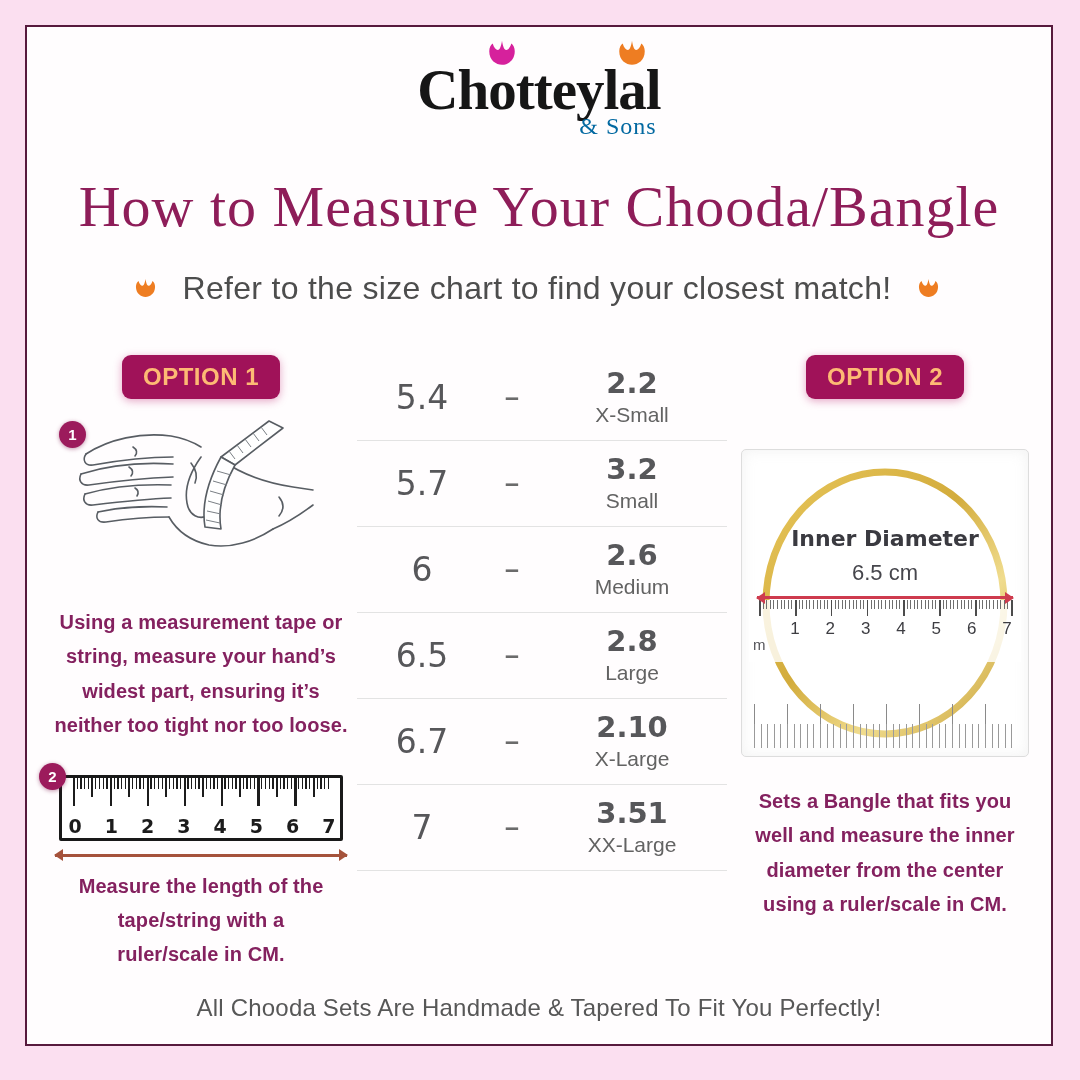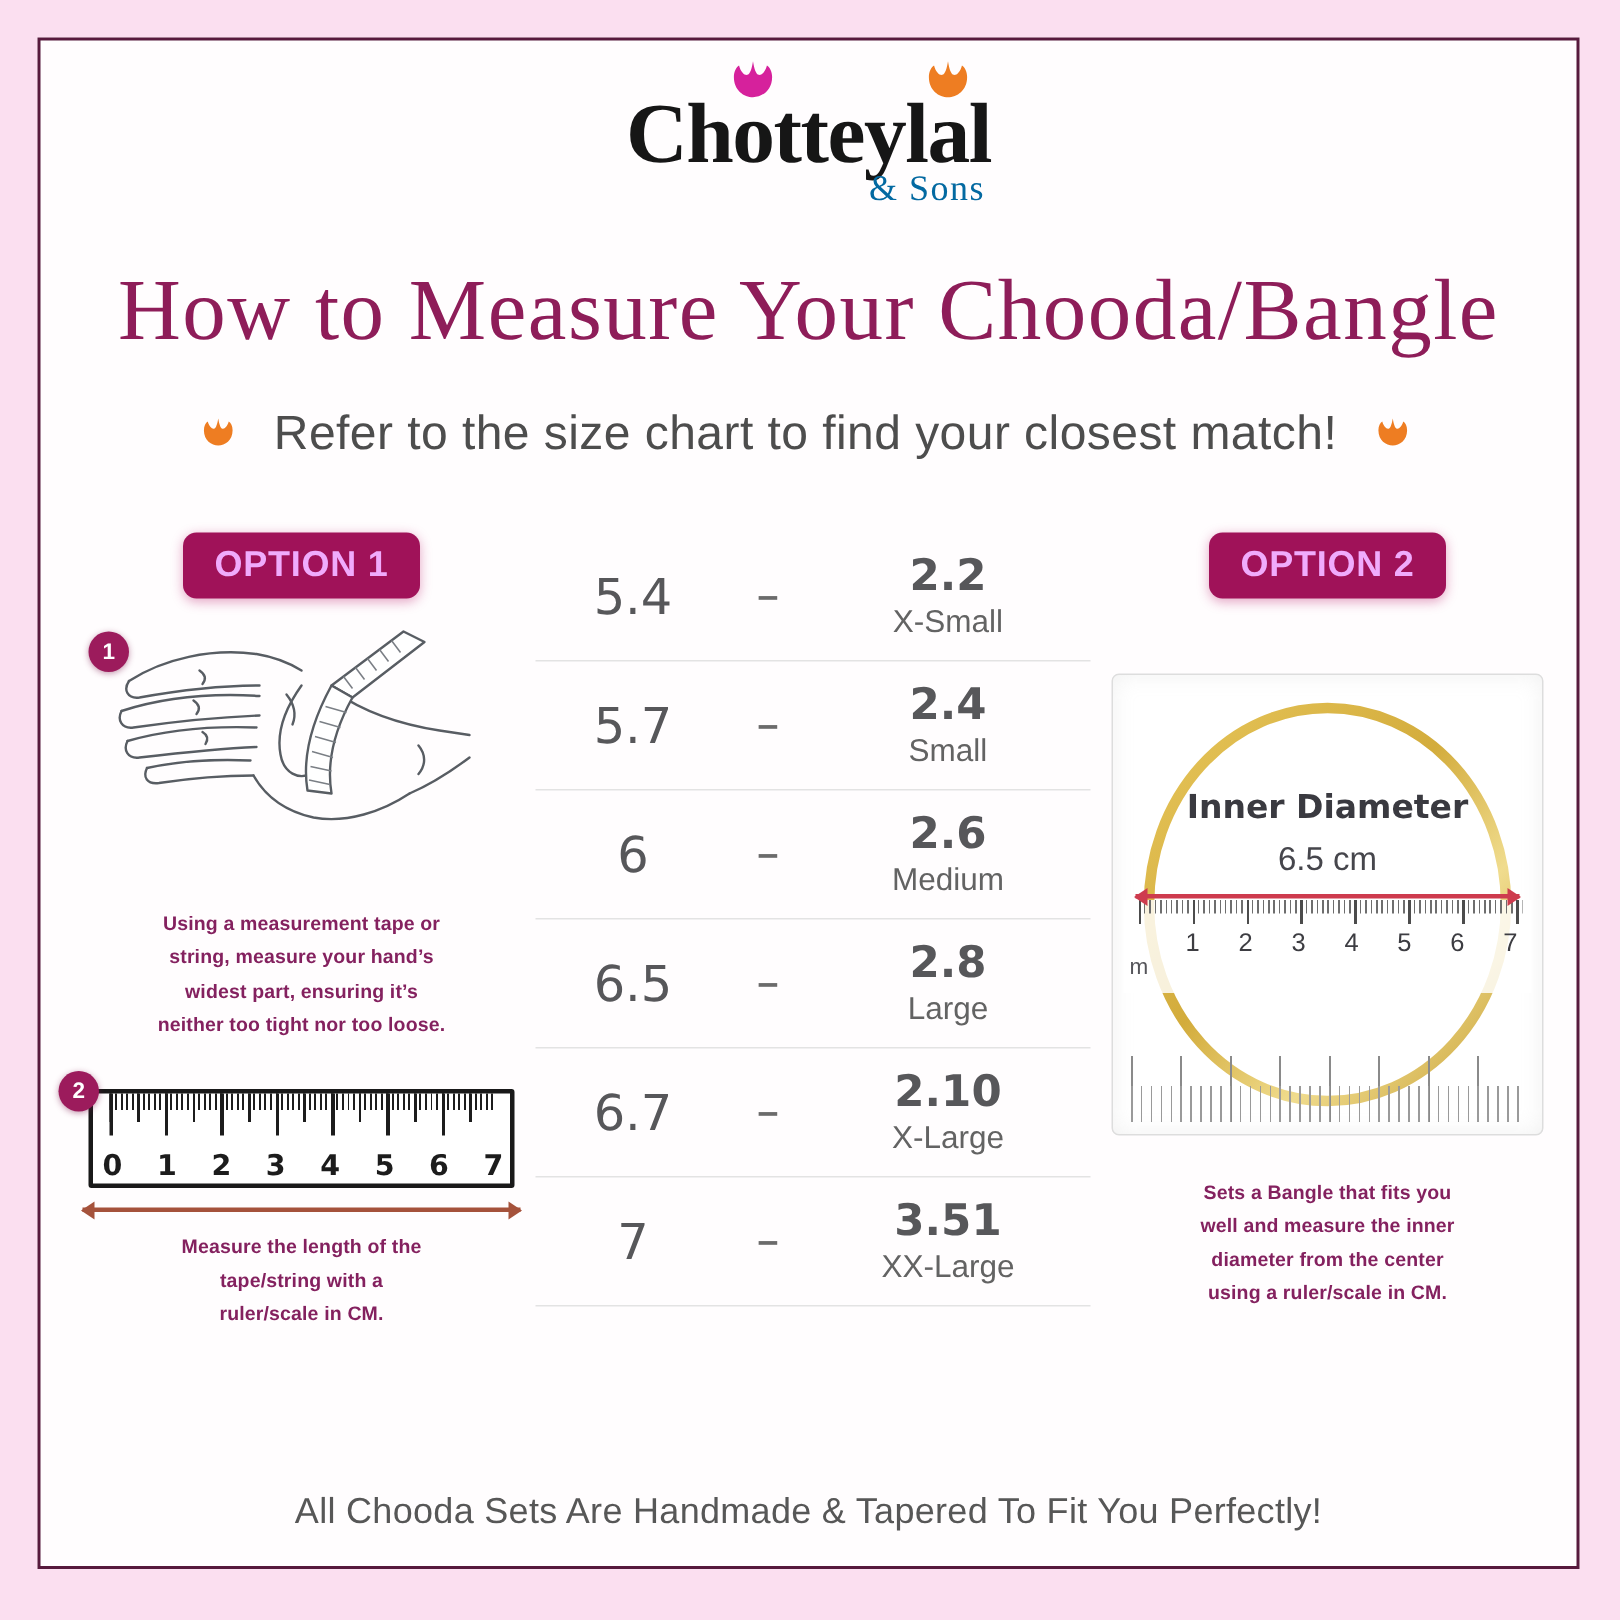--- a/index.html
+++ b/index.html
@@ -39,21 +39,21 @@
   .subtitle{
     position:absolute;top:243px;left:0;right:4px;
     display:flex;justify-content:center;align-items:center;gap:24px;
     font-size:32px;color:#4d4d4d;letter-spacing:.3px;
   }
   .subtitle .tulip svg{width:27px;height:25px;}
 
   
   .opt-badge{
     display:block;width:fit-content;margin:0 auto;
-    background:#A01259;color:#f0abfc;font-weight:700;font-size:24px;
+    background:#A01259;color:#fdba74;font-weight:700;font-size:24px;
     letter-spacing:.5px;padding:8px 21px;border-radius:9px;
     box-shadow:0 2px 8px rgba(188,35,110,.4);
   }
 
   
   .col-left{position:absolute;left:8px;top:328px;width:332px;}
   .col-mid{position:absolute;left:330px;top:328px;width:370px;}
   .col-right{position:absolute;left:708px;top:328px;width:300px;}
 
   
@@ -64,21 +64,21 @@
     box-shadow:0 1px 4px rgba(120,20,70,.45);
   }
 
   
   .hand-fig{position:relative;height:178px;margin-top:16px;}
   .hand-fig .step-circle{position:absolute;left:24px;top:6px;}
   .hand-fig svg{position:absolute;left:32px;top:2px;width:258px;height:172px;}
 
   
   .mg-para{
-    font-weight:700;font-size:13px;line-height:1.72;color:#84215F;
+    font-weight:700;font-size:20px;line-height:1.72;color:#84215F;
     text-align:center;white-space:pre-line;margin-top:12px;letter-spacing:.1px;
   }
 
   
   .ruler-wrap{position:relative;margin-top:32px;}
   .ruler-wrap .step-circle{position:absolute;left:4px;top:-12px;z-index:2;}
   .ruler{
     position:relative;width:284px;height:66px;margin:0 auto;background:#fff;
     border:3px solid #191919;border-radius:2px;box-sizing:border-box;
   }
@@ -262,21 +262,21 @@
       <span class="c-dash">–</span>
       <span class="c-size">
           <div class="num">2.2</div>
           <div class="lbl">X-Small</div>
         </span>
     </div>
     <div class="srow">
       <span class="c-cm">5.7</span>
       <span class="c-dash">–</span>
       <span class="c-size">
-          <div class="num">2.4</div>
+          <div class="num">3.2</div>
           <div class="lbl">Small</div>
         </span>
     </div>
     <div class="srow">
       <span class="c-cm">6</span>
       <span class="c-dash">–</span>
       <span class="c-size">
           <div class="num">2.6</div>
           <div class="lbl">Medium</div>
         </span>

